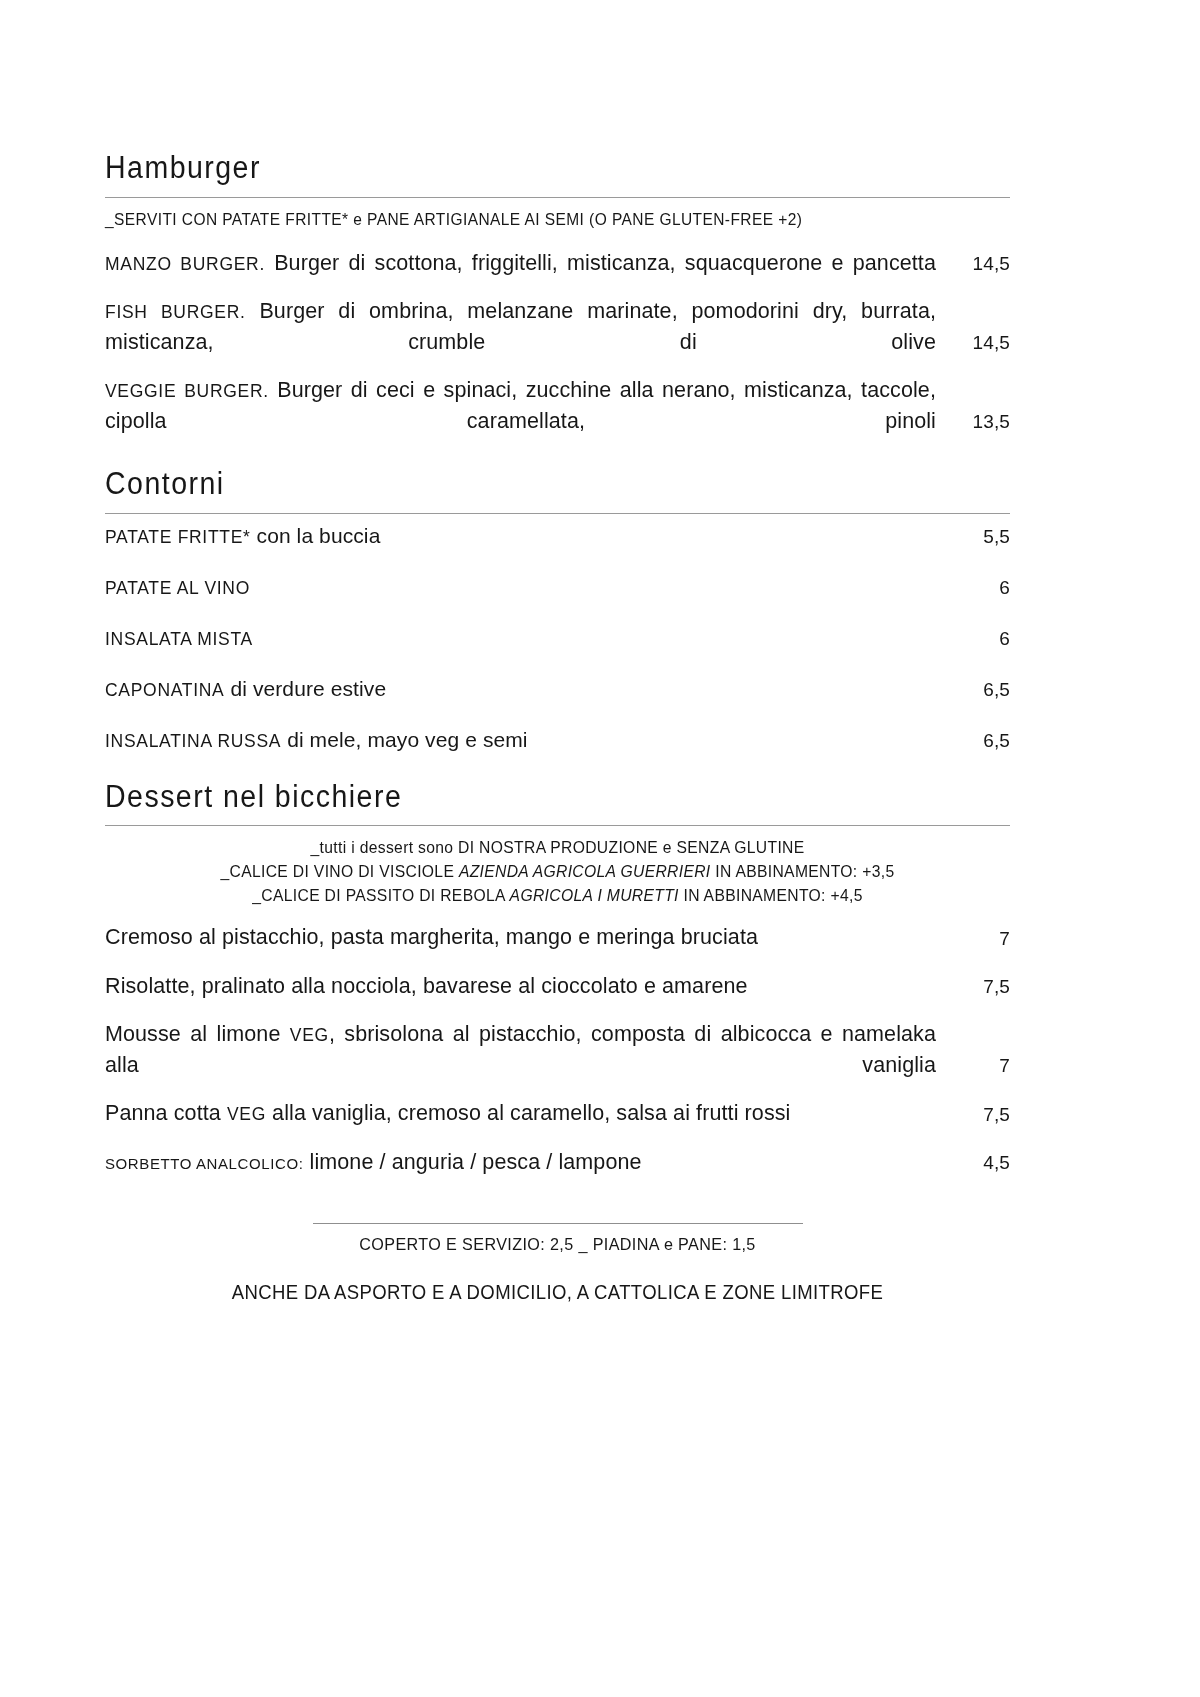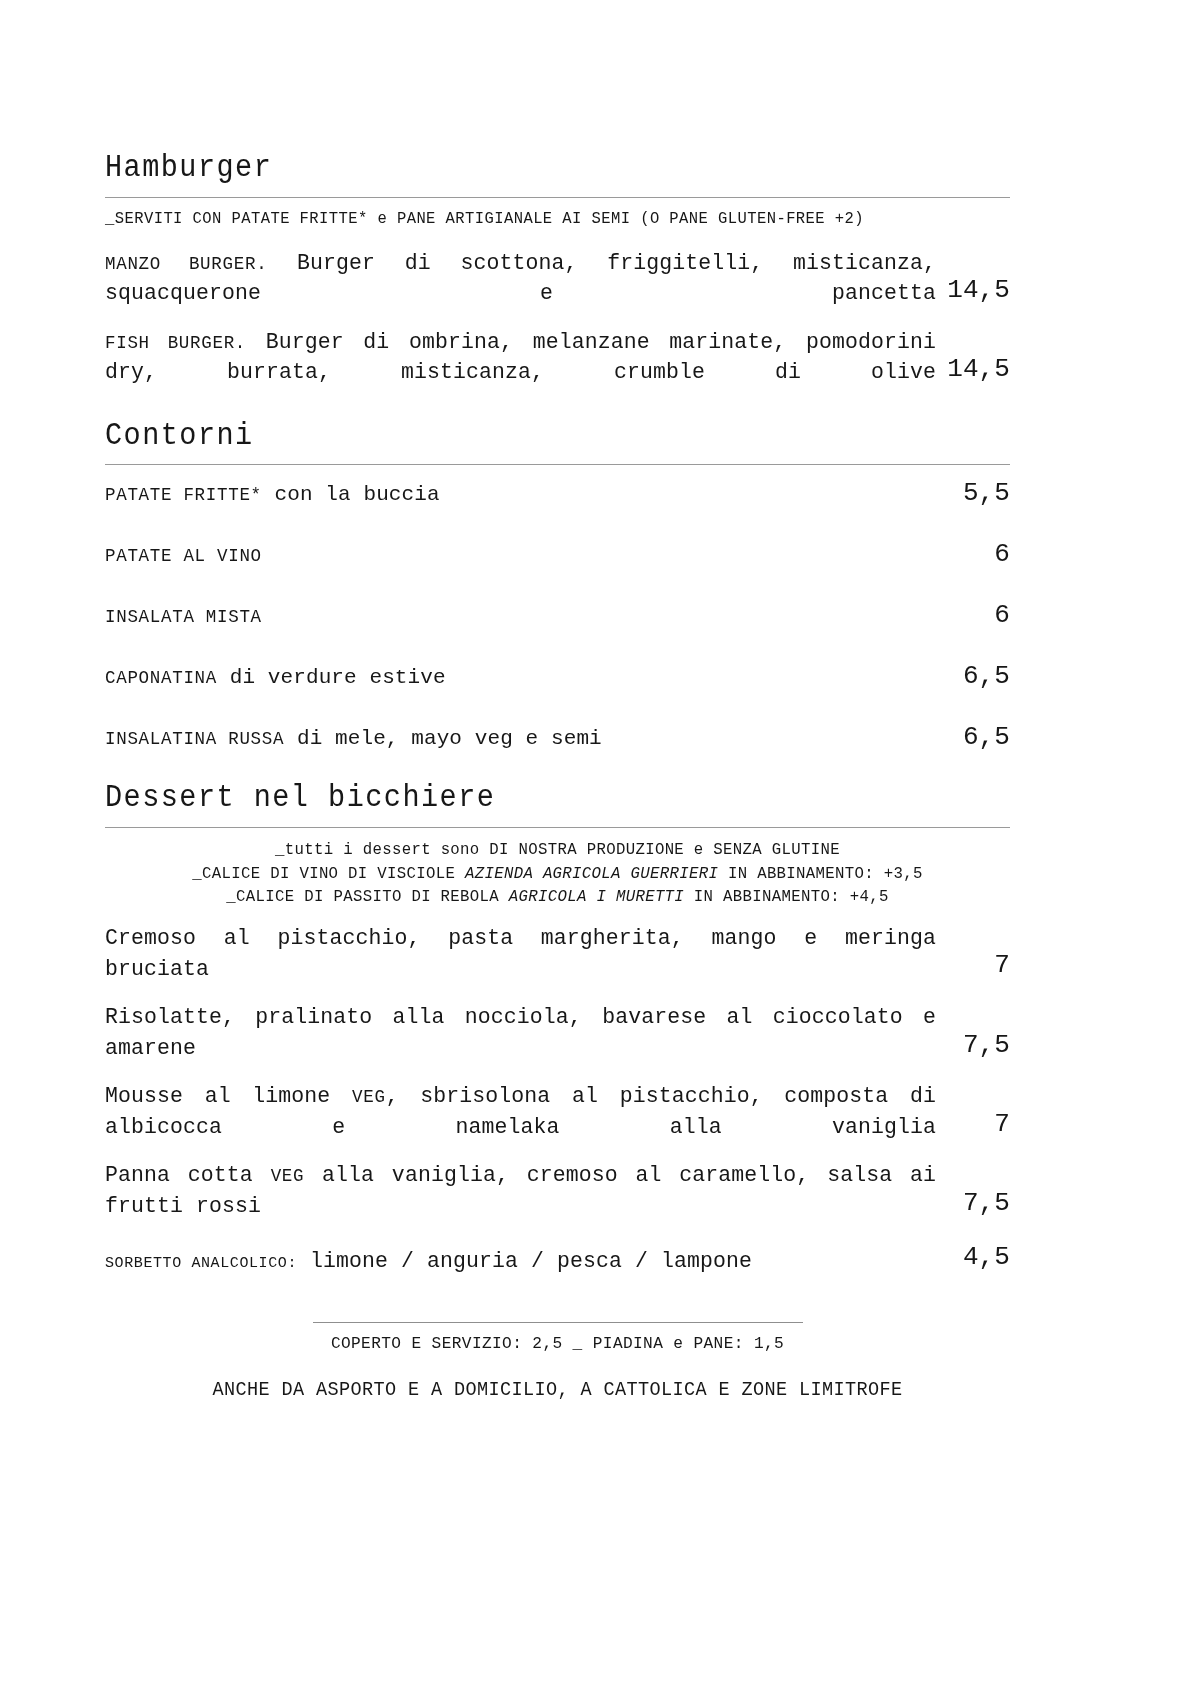--- a/index.html
+++ b/index.html
@@ -13,21 +13,20 @@
     font-family: "Liberation Sans", sans-serif;
     color: #171717;
     -webkit-font-smoothing: antialiased;
   }
   .page {
     position: relative;
     width: 1200px;
     height: 1697px;
     box-sizing: border-box;
     padding: 150px 115px 0 105px;
-    font-family: Liberation Mono, monospace;
   }
   .menu {
     width: 905px;
   }
 
   
   .section-head {
     position: relative;
     margin: 0 0 6px 0;
     padding: 0 0 4px 0;
@@ -88,21 +87,21 @@
     text-align: justify;
     text-align-last: left;
     letter-spacing: 0.1px;
     margin: 0;
   }
   .desc.justify-full { text-align-last: justify; }
   .price {
     flex: 0 0 auto;
     width: 74px;
     text-align: right;
-    font-size: 26px;
+    font-size: 19px;
     line-height: 1.42;
     letter-spacing: 0.1px;
     white-space: nowrap;
   }
   
   .row.two-line .price {
     align-self: flex-end;
   }
 
   .sc {
@@ -184,20 +183,29 @@
       <div class="row two-line">
         <div class="row-body">
           <p class="desc justify-full">
             <span class="sc">FISH BURGER.</span>
             <span>Burger di ombrina, melanzane marinate, pomodorini dry, burrata, misticanza, crumble di olive</span>
           </p>
         </div>
         <div class="price">14,5</div>
       </div>
 
+      <div class="row two-line">
+        <div class="row-body">
+          <p class="desc justify-full">
+            <span class="sc">VEGGIE BURGER.</span>
+            <span>Burger di ceci e spinaci, zucchine alla nerano, misticanza, taccole, cipolla caramellata, pinoli</span>
+          </p>
+        </div>
+        <div class="price">13,5</div>
+      </div>
     </section>
 
     <section class="sec-contorni">
       <h2 class="section-head">Contorni</h2>
       <div class="rule"></div>
 
       <div class="simple-row">
         <div class="label">
           <span class="sc">PATATE FRITTE*</span>
           <span>con la buccia</span>

